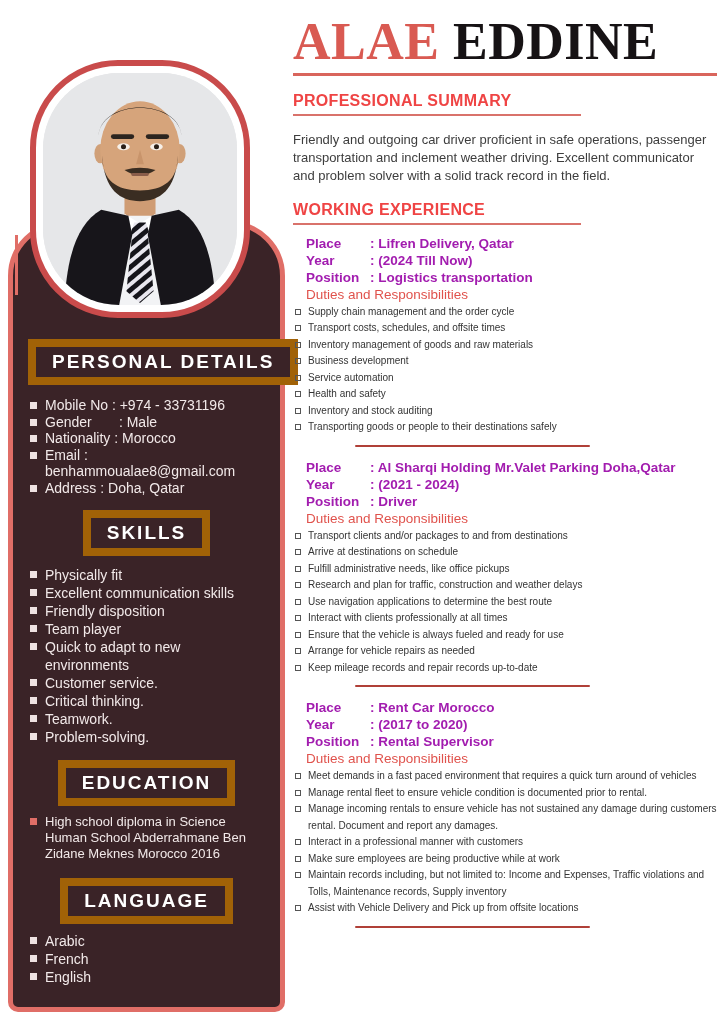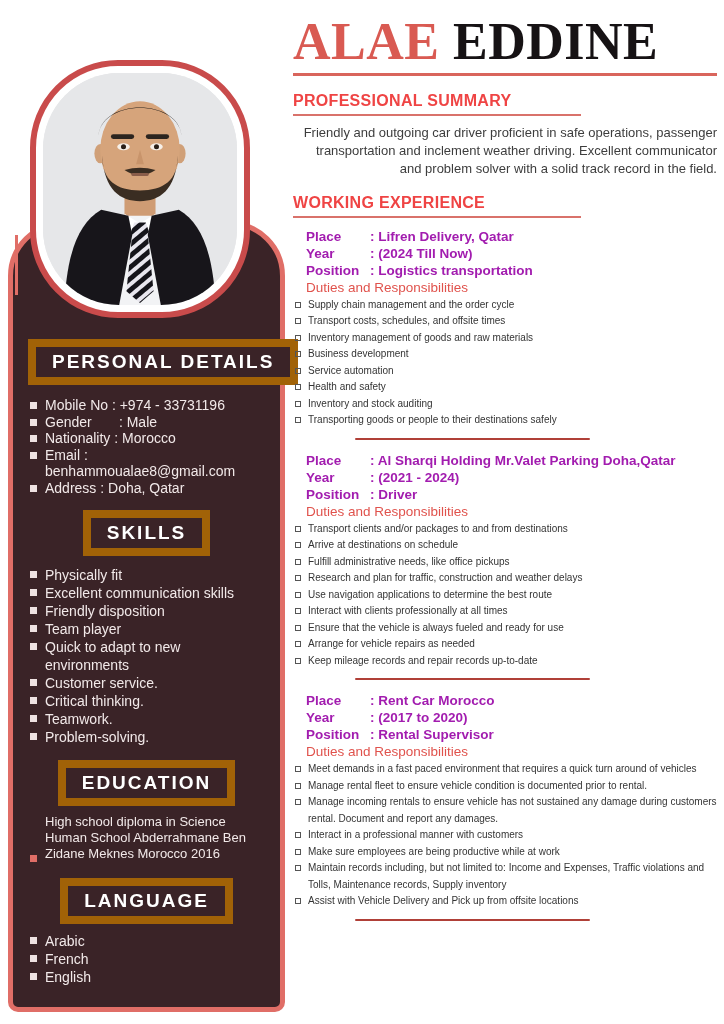--- a/index.html
+++ b/index.html
@@ -48,21 +48,21 @@
     flex:none; width:7px; height:7px; background:#efe2e2;
     margin:5px 8px 0 0;
   }
   ul.skills-list { margin-top:10px; }
   ul.skills-list li { line-height:18px; }
   ul.lang-list { margin-top:8px; }
   ul.lang-list li { line-height:18px; }
 
   ul.edu-list { list-style:none; position:relative; margin:8px 0 0 2px; }
   ul.edu-list li {
-    display:flex; align-items:flex-end;
+    display:flex; align-items:flex-start;
     color:#f2e9e9; font-size:13px; line-height:16px; margin-bottom:4px;
   }
   ul.edu-list li .sq { flex:none; width:7px; height:7px; background:#e06e67; margin:4px 8px 0 0; }
   .edu-line { position:absolute; left:2px; top:9px; width:3px; height:60px; background:#e06e67; }
 
   
   .content { position:absolute; left:293px; top:0; width:424px; }
   h1.name {
     font-family:"Liberation Serif", serif; font-weight:bold;
     font-size:52px; line-height:1.15; margin-top:12px; color:#161214;
@@ -70,21 +70,21 @@
   }
   h1.name .first { color:#d95a52; }
   .name-rule { height:3px; background:#d9655c; margin-top:1px; }
 
   h2.section-title {
     font-size:16px; font-weight:bold; color:#ef4444; margin-top:16px;
     letter-spacing:0.3px;
   }
   .section-rule { height:2px; background:#d9726b; width:288px; margin-top:4px; }
 
-  .summary { font-size:13px; color:#3d3d3d; line-height:18px; margin-top:8px;text-align:right; }
+  .summary { font-size:13px; color:#3d3d3d; line-height:18px; margin-top:15px; }
 
   .jobs { margin-top:10px; }
   .job-row { display:flex; padding-left:13px; font-size:13.5px; font-weight:bold; color:#a21caf; line-height:17px; }
   .job-row .lbl { width:64px; flex:none; }
   .job-row .val::before { content:": "; }
   .duties-label { padding-left:13px; color:#e0524c; font-size:13.5px; line-height:17px; }
   ul.duties { list-style:none; margin:1px 0 0 2px; }
   ul.duties li { display:flex; align-items:flex-start; font-size:10px; color:#343434; line-height:16.5px; }
   ul.duties li .osq { flex:none; width:6px; height:6px; border:1.5px solid #555555; margin:5px 7px 0 0; background:transparent; }
   .divider { width:235px; height:2px; background:#b04038; border-radius:2px; margin:9px 0 12px 62px; }

